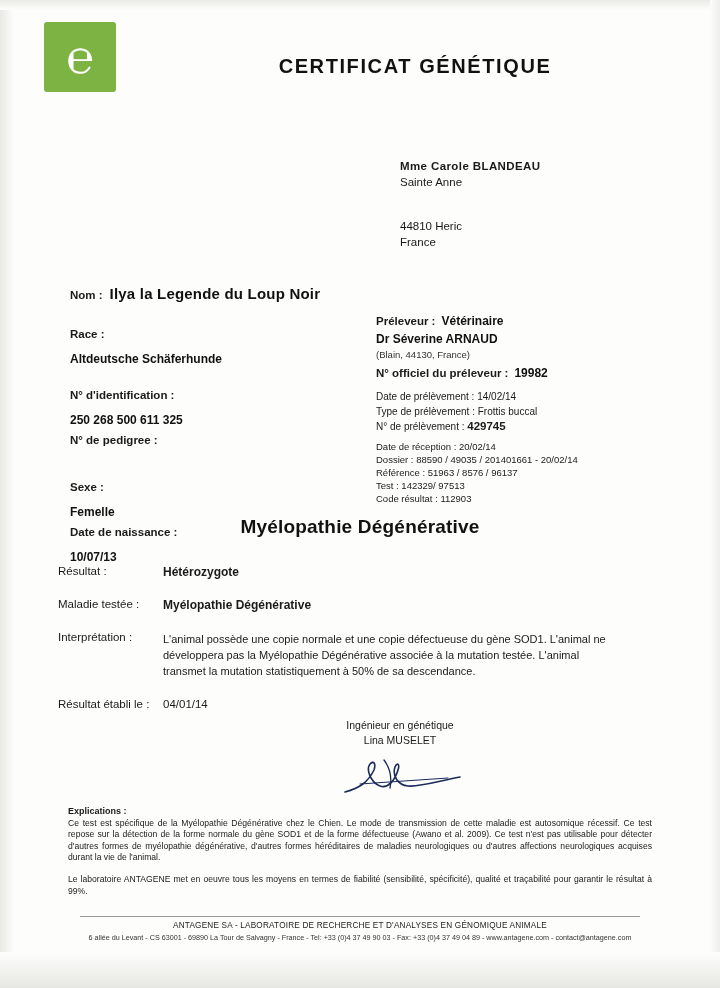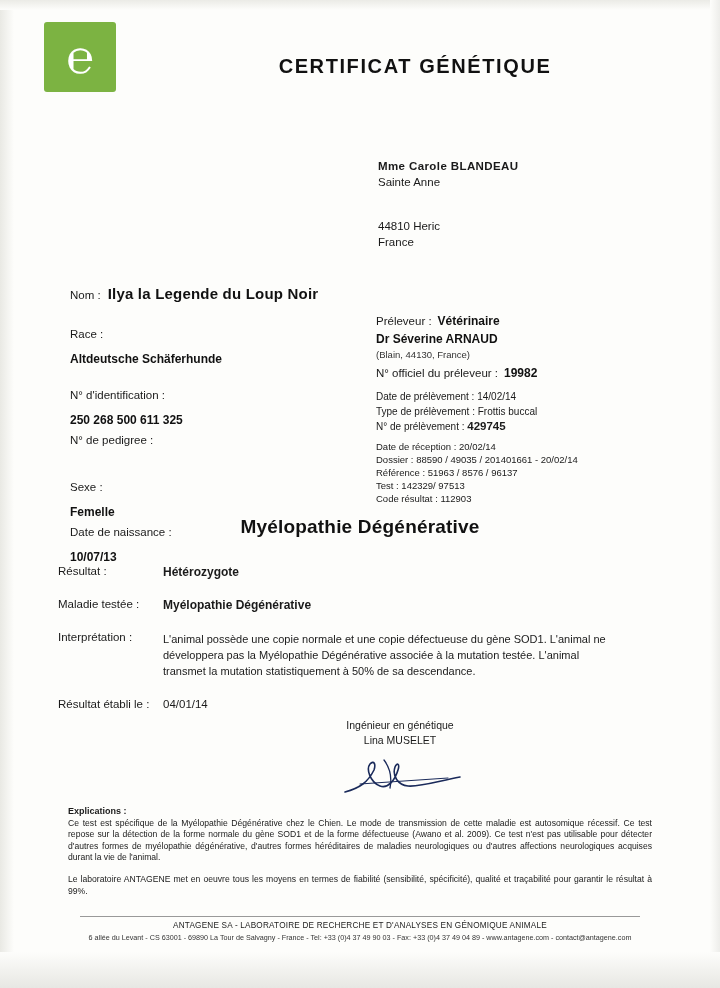--- a/index.html
+++ b/index.html
@@ -90,33 +90,34 @@
     text-align: center;
     font-size: 20px;
     font-weight: bold;
     letter-spacing: 1.6px;
     color: #111;
   }
 
   
   .address-block {
     position: absolute;
-    left: 378px;
+    left: 400px;
     top: 158px;
     font-size: 11.5px;
     line-height: 16px;
     color: #1a1a1a;
   }
   .address-name { font-weight: bold; letter-spacing: 0.4px; }
   .address-gap { height: 28px; }
 
   
   .field-label {
     font-size: 11.5px;
     color: #1a1a1a;
+    font-weight: bold;
   }
   .field-value {
     font-size: 12px;
     font-weight: bold;
     color: #111;
   }
   .name-row {
     position: absolute;
     left: 70px;
     top: 285px;

